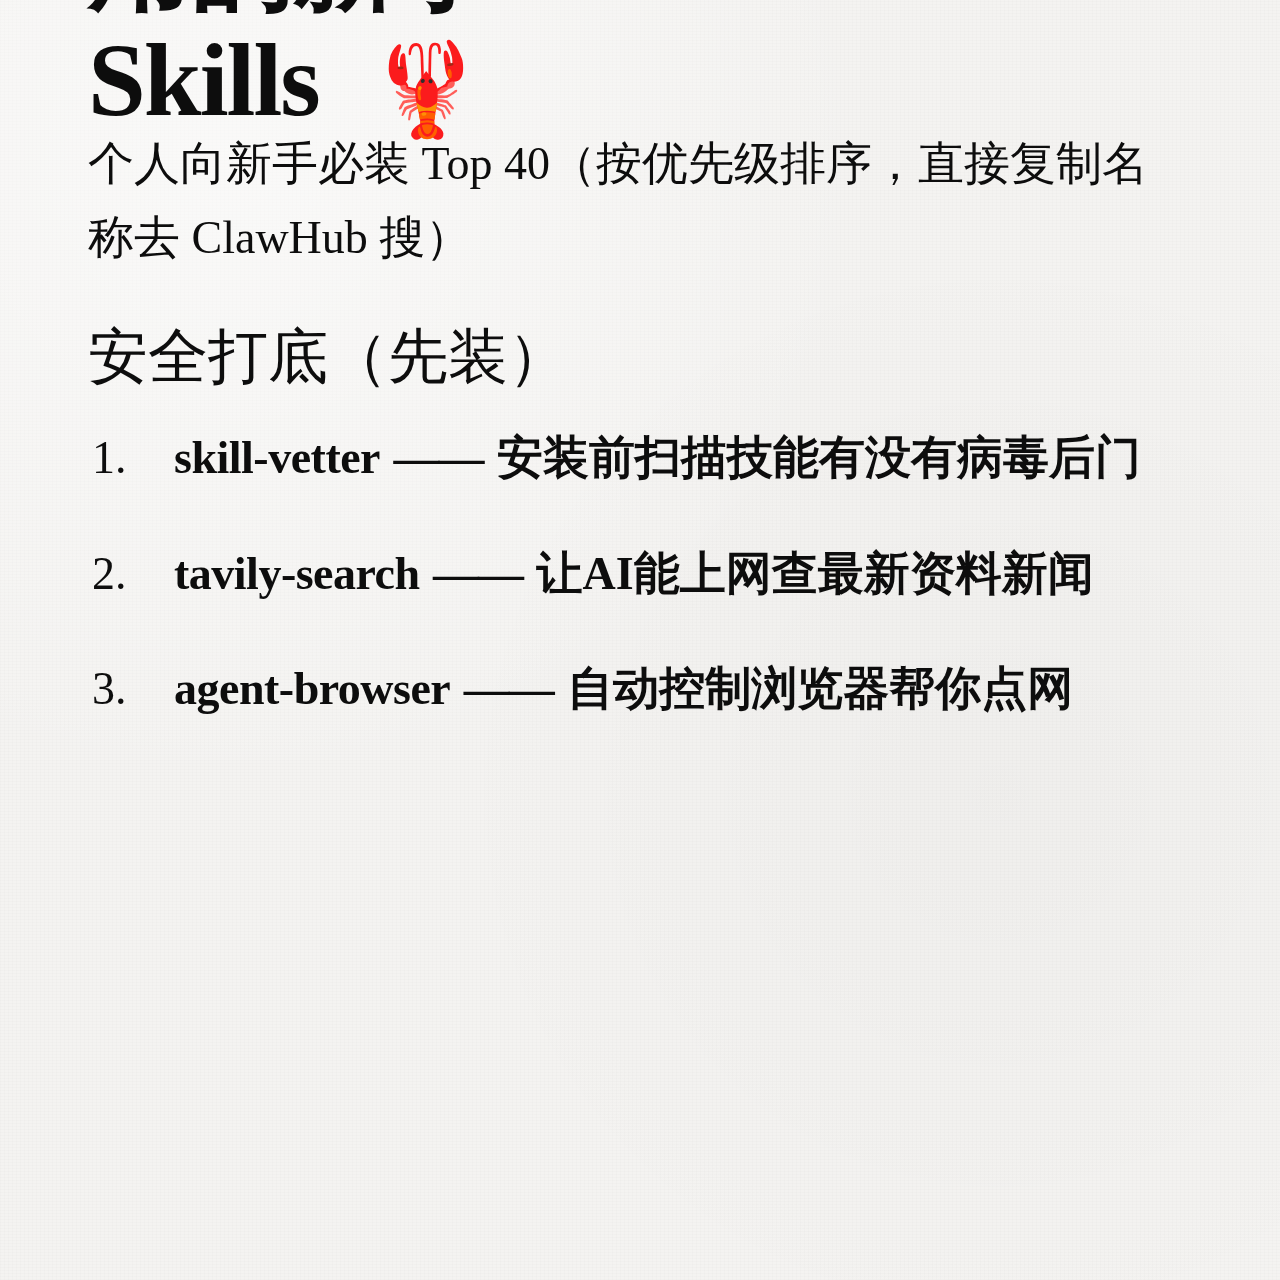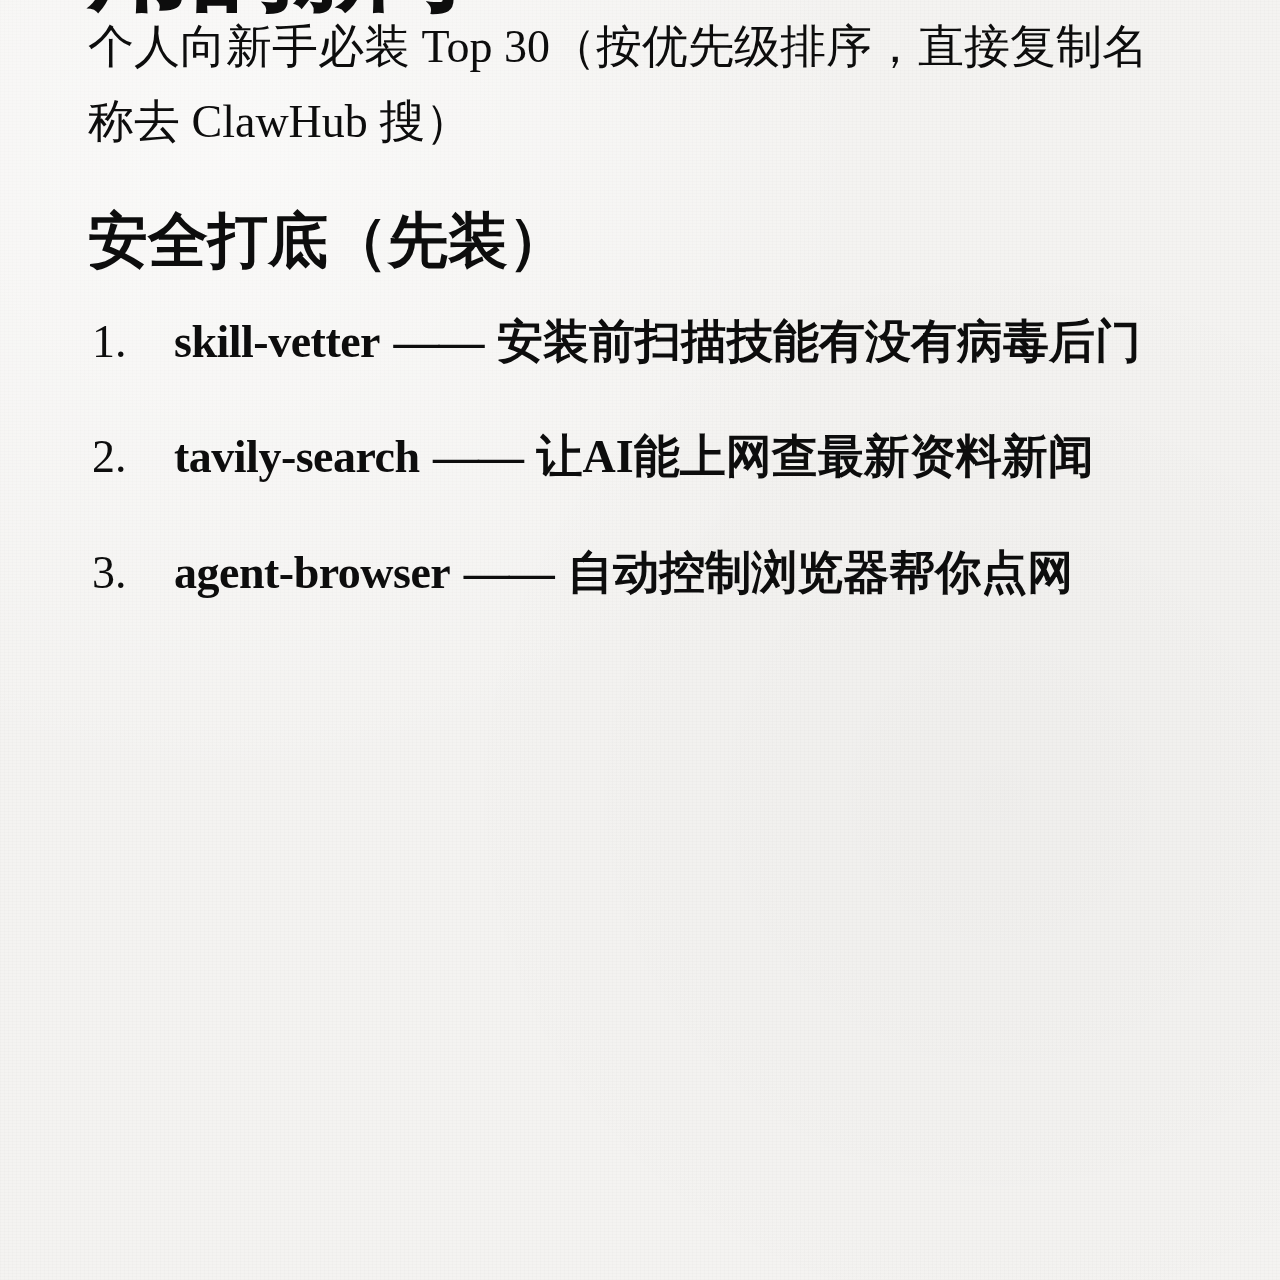--- a/index.html
+++ b/index.html
@@ -60,21 +60,21 @@
   .intro {
     font-size: 46px;
     line-height: 1.62;
     margin: 0;
     position: relative;
     top: -106px;
     max-width: 1110px;
   }
 
   .section-head {
-    font-weight: 700;
+    font-weight: 400;
     font-size: 60px;
     line-height: 1.3;
     margin: 0;
     position: relative;
     top: -64px;
   }
 
   ol.item-list {
     list-style: none;
     margin: 0;
@@ -113,24 +113,28 @@
   }
 </style>
 </head>
 <body>
 
 <div class="page">
 
   <div class="title-block">
     <h1 class="doc-title">
       <span class="title-line">用的新手</span>
+      <span class="title-line">
+        <span class="latin">Skills</span>
+        <span class="lobster">🦞</span>
+      </span>
     </h1>
   </div>
 
-  <p class="intro">个人向新手必装 Top 30（按优先级排序，直接复制名称去 ClawHub 搜）</p>
+  <p class="intro">个人向新手必装 Top 40（按优先级排序，直接复制名称去 ClawHub 搜）</p>
 
   <h2 class="section-head">安全打底（先装）</h2>
 
   <ol class="item-list">
     <li>
       <span class="num">1.</span>
       <span class="item-text"><span class="name">skill-vetter</span> <span class="dash">——</span> <span>安装前扫描技能有没有病毒后门</span></span>
     </li>
     <li>
       <span class="num">2.</span>

